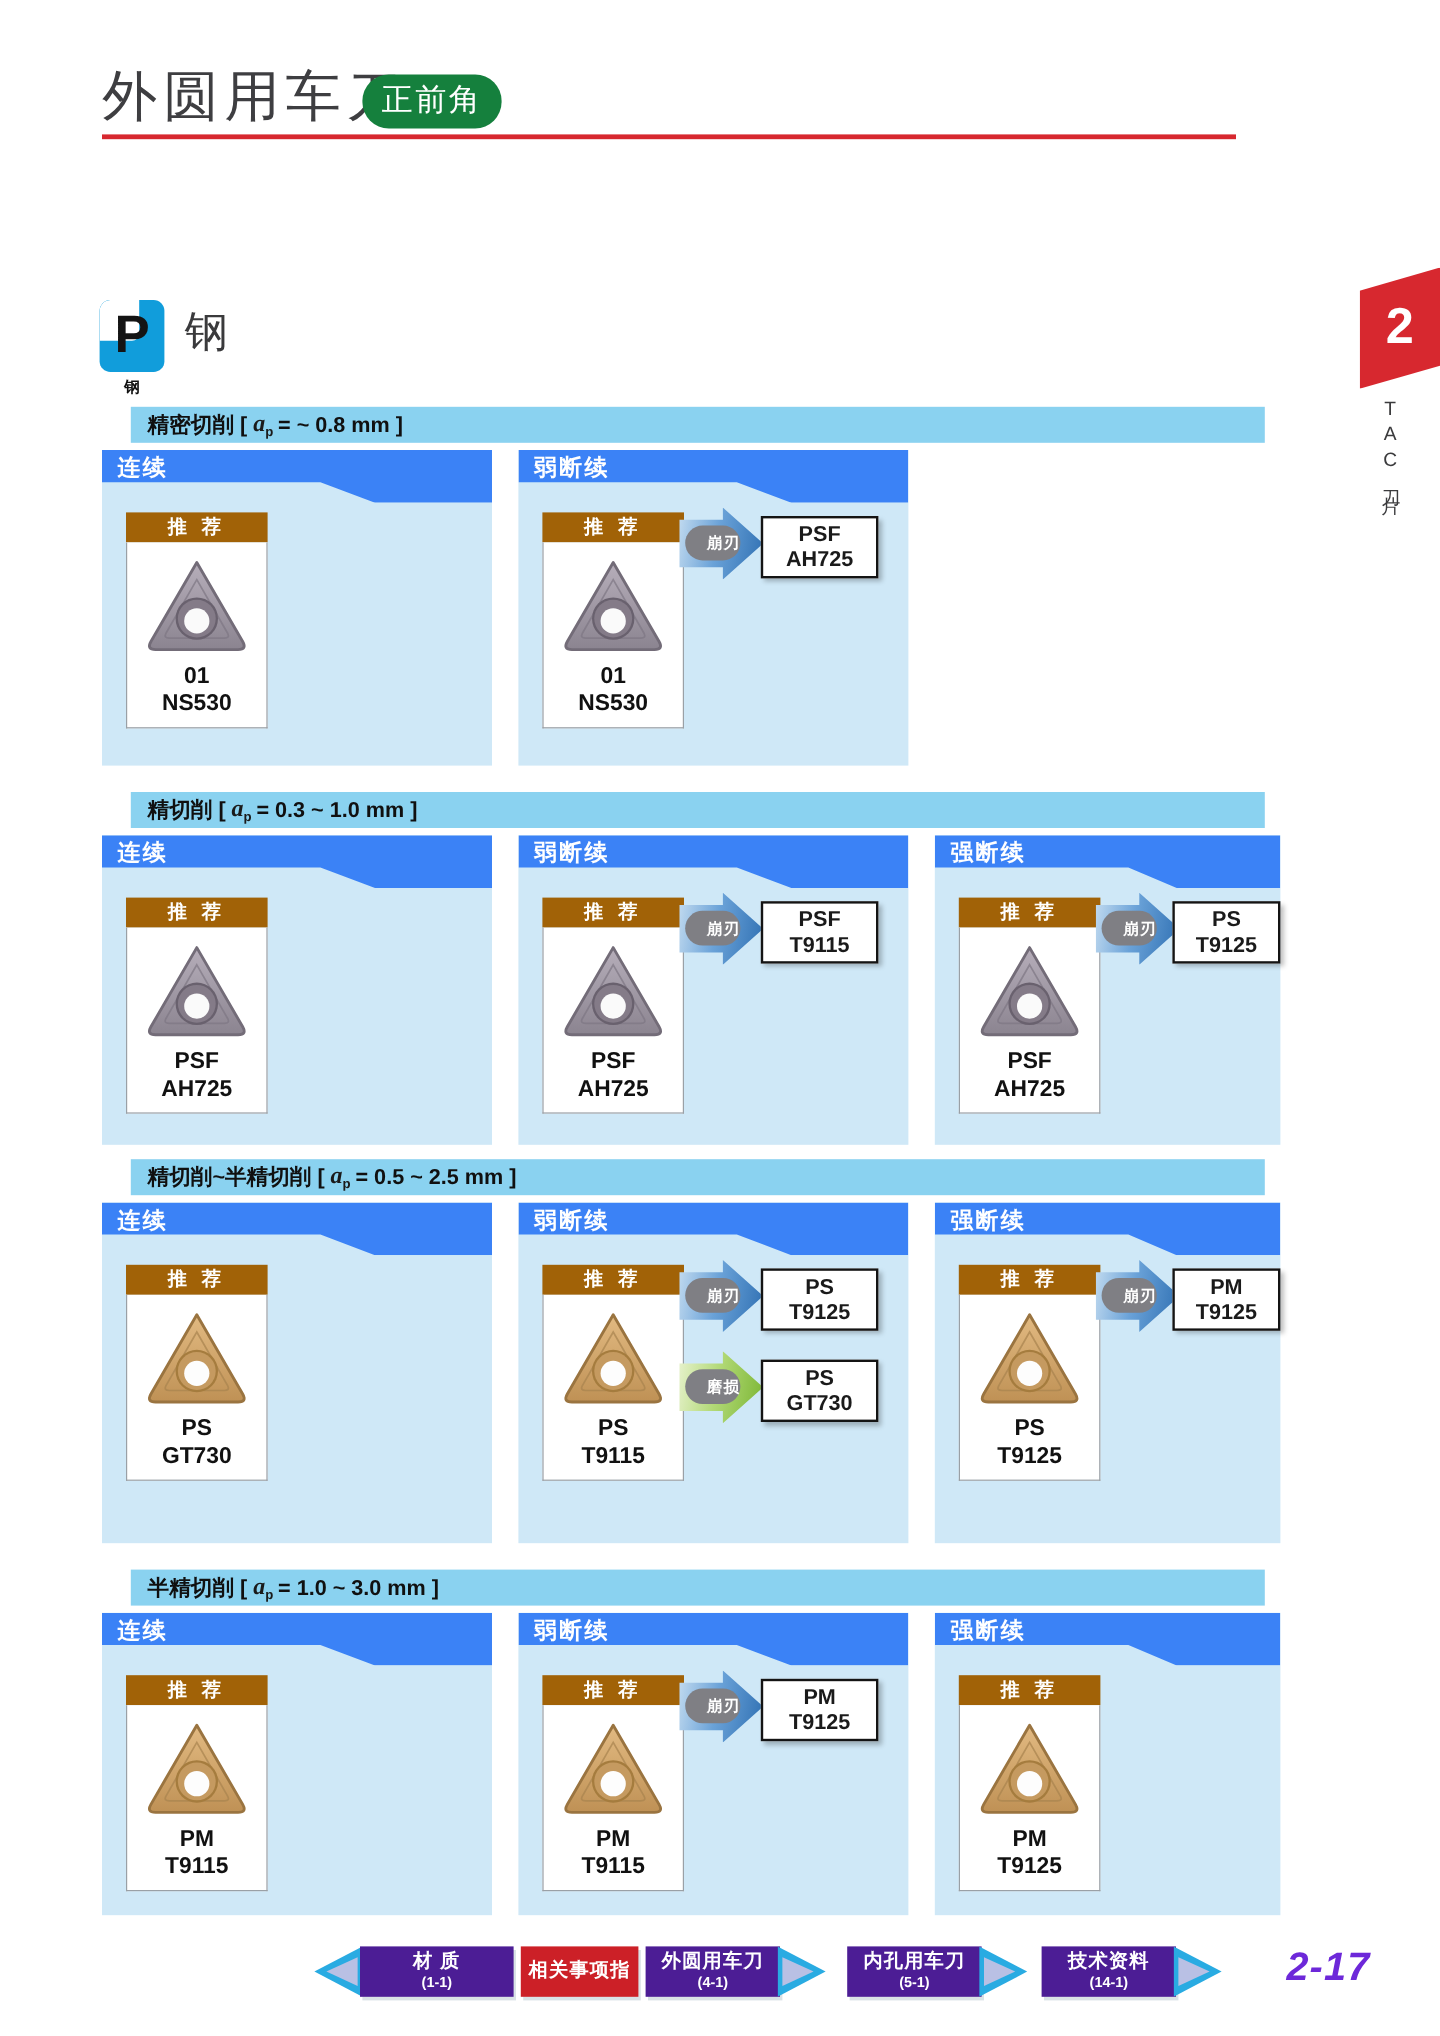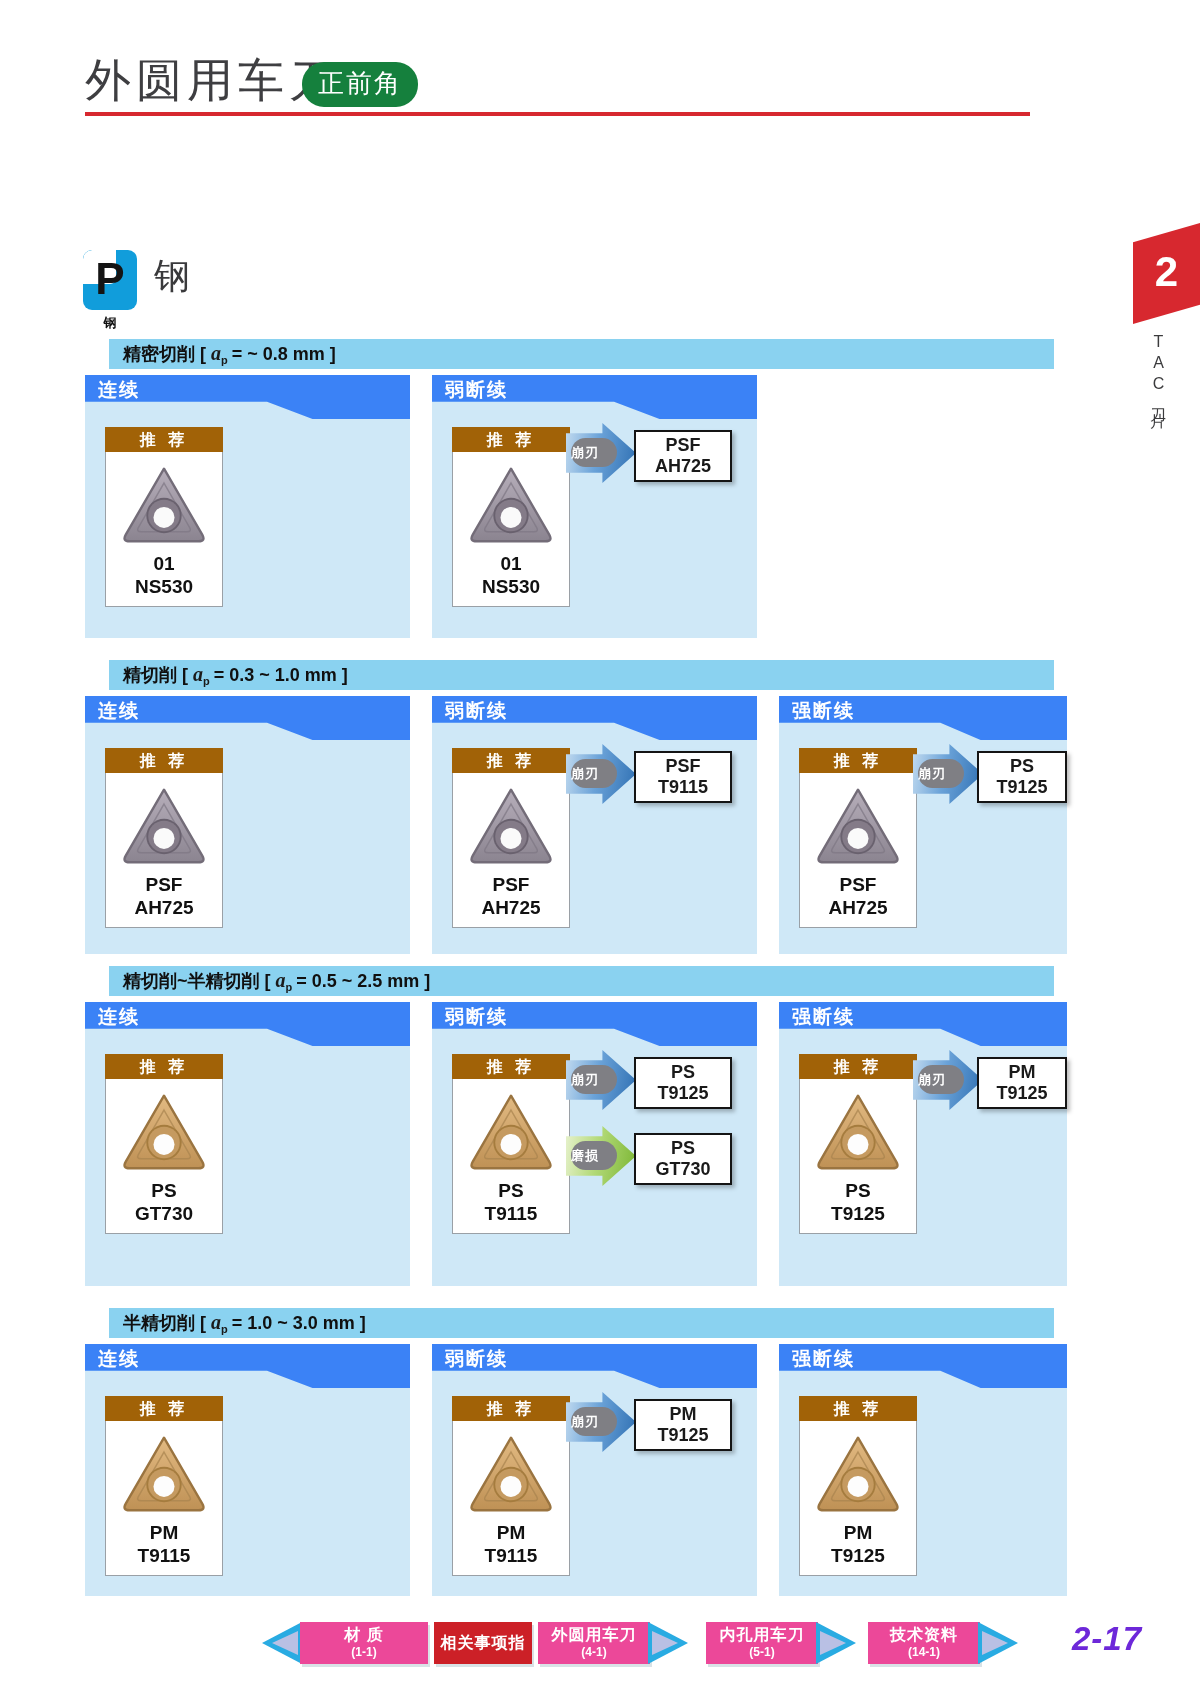--- a/index.html
+++ b/index.html
@@ -54,28 +54,28 @@
   .grade{text-align:center;font-weight:bold;font-size:19px;line-height:23px;color:#111;margin-top:4px;}
 
   
   .fb{position:absolute;inset:0;}
   .fb-2{transform:translateY(76px);}
   .fb-arrow{position:absolute;left:134px;top:48px;width:70px;height:60px;
             clip-path:polygon(0 17%,52% 17%,52% 0,100% 50%,52% 100%,52% 83%,0 83%);
             background:linear-gradient(100deg,#c4dcf0 0%,#6aa2d8 45%,#2e6fb2 100%);}
   .fb-2 .fb-arrow{background:linear-gradient(100deg,#e8f2cf 0%,#b2d977 45%,#7ab532 100%);}
   .fb-cause{position:absolute;left:139px;top:63px;width:46px;height:29px;background:#7f7f84;border-radius:15px;
-            color:#fff;font-size:13px;font-weight:bold;text-align:left;line-height:29px;letter-spacing:1px;}
+            color:#fff;font-size:13px;font-weight:bold;text-align:right;line-height:29px;letter-spacing:1px;}
   .fb-box{position:absolute;left:202px;top:55px;width:94px;background:#fff;border:2px solid #141414;
           text-align:center;font-weight:bold;font-size:18px;line-height:21px;padding:3px 0;
           box-shadow:3px 3px 4px rgba(0,0,0,0.25);}
   .col3 .fb-box{left:198px;width:86px;}
 
   
-  .nav-item{position:absolute;top:1622px;height:42px;background:#ec4899;color:#fff;text-align:center;
+  .nav-item{position:absolute;top:1622px;height:42px;background:#4c1d95;color:#fff;text-align:center;
             box-sizing:border-box;box-shadow:2px 3px 0 rgba(0,60,90,0.15);}
   .nav-item .l1{font-size:16px;font-weight:bold;line-height:20px;margin-top:3px;letter-spacing:1px;}
   .nav-item .l2{font-size:12px;font-weight:bold;line-height:15px;}
   .nav-red{background:#cc2027;}
   .nav-red .l1{line-height:36px;font-size:16px;}
   .nav-head{position:absolute;top:1622px;width:44px;height:42px;}
   .pagenum{position:absolute;left:1072px;top:1620px;font-size:33px;font-weight:bold;font-style:italic;color:#6d28d9;letter-spacing:1px;}
 </style>
 </head>
 <body>

